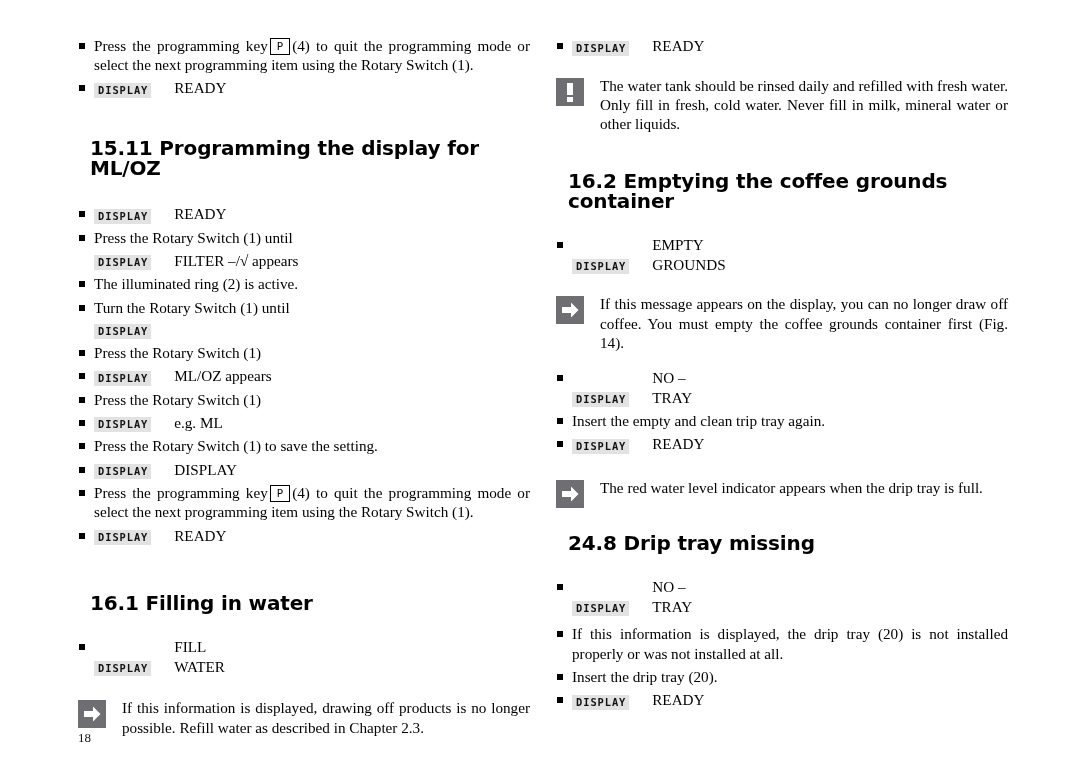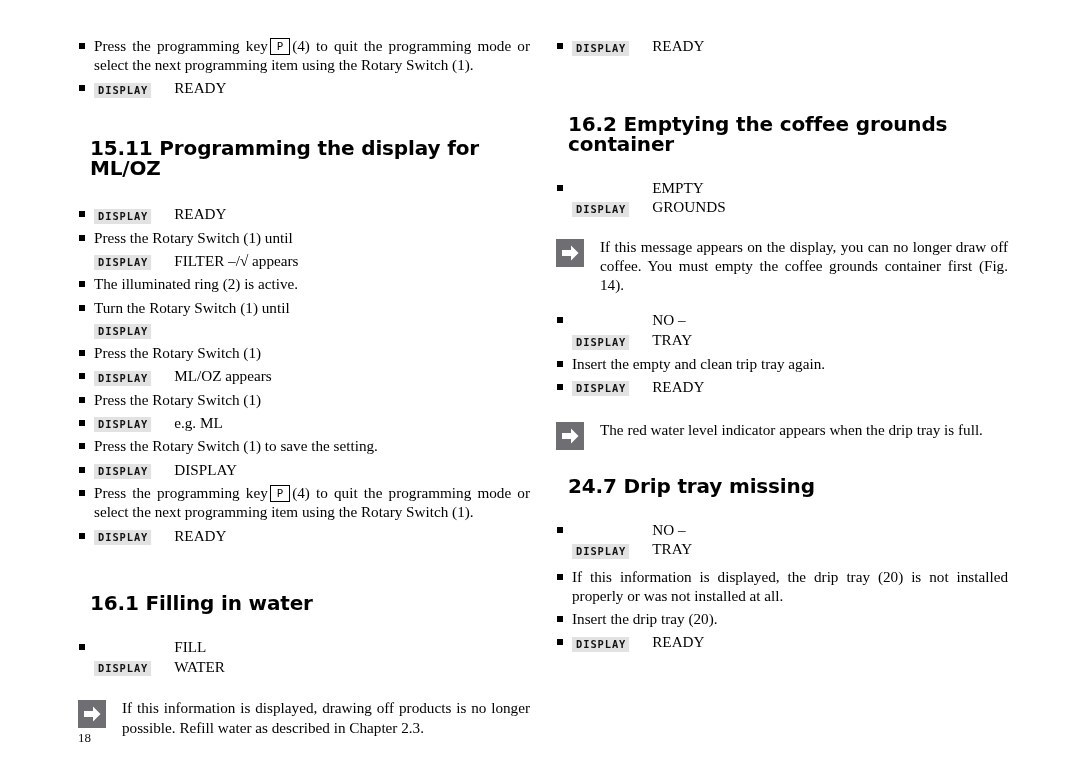--- a/index.html
+++ b/index.html
@@ -317,20 +317,29 @@
     <div class="disp-row">
       <span class="bullet"></span>
       <span class="disp-inline">
         <span class="disp-badge">DISPLAY</span>
         <span class="disp-val">READY</span>
       </span>
     </div>
 
     <div class="sp-16"></div>
 
+    <div class="note">
+      <span class="note-icon">
+        <svg width="28" height="28" viewBox="0 0 28 28">
+          <rect x="11" y="5" width="6" height="12" fill="#ffffff"></rect>
+          <rect x="11" y="19" width="6" height="5" fill="#ffffff"></rect>
+        </svg>
+      </span>
+      <span>The water tank should be rinsed daily and refilled with fresh water. Only fill in fresh, cold water. Never fill in milk, mineral water or other liquids.</span>
+    </div>
 
     <div class="sp-26"></div>
 
     <div class="h-sec">16.2 Emptying the coffee grounds container</div>
 
     <div class="sp-12"></div>
 
     <div class="disp-row">
       <span class="bullet"></span>
       <span class="disp-inline">
@@ -382,21 +391,21 @@
       <span class="note-icon">
         <svg width="28" height="28" viewBox="0 0 28 28">
           <path d="M6 11 H15 V6.5 L22.5 14 L15 21.5 V17 H6 Z" fill="#ffffff"></path>
         </svg>
       </span>
       <span>The red water level indicator appears when the drip tray is full.</span>
     </div>
 
     <div class="sp-24"></div>
 
-    <div class="h-sec">24.7 Drip tray missing</div>
+    <div class="h-sec">24.8 Drip tray missing</div>
 
     <div class="sp-12"></div>
 
     <div class="disp-row">
       <span class="bullet"></span>
       <span class="disp-inline">
         <span class="disp-badge">DISPLAY</span>
         <span class="disp-val">NO –
 TRAY</span>
       </span>

